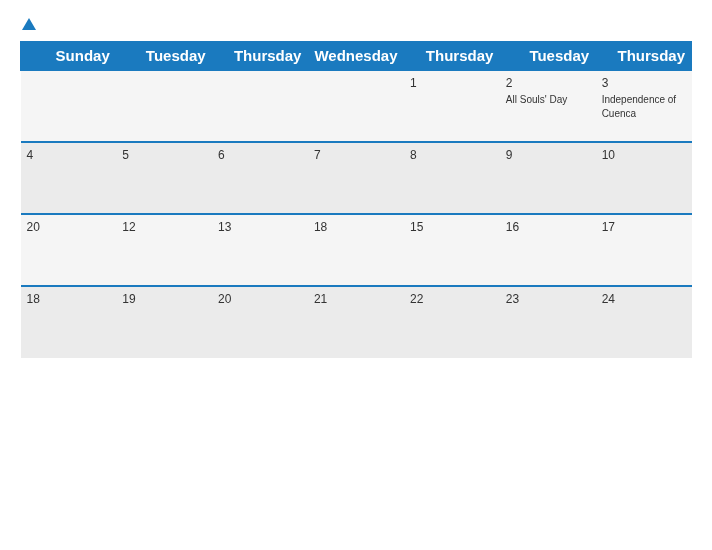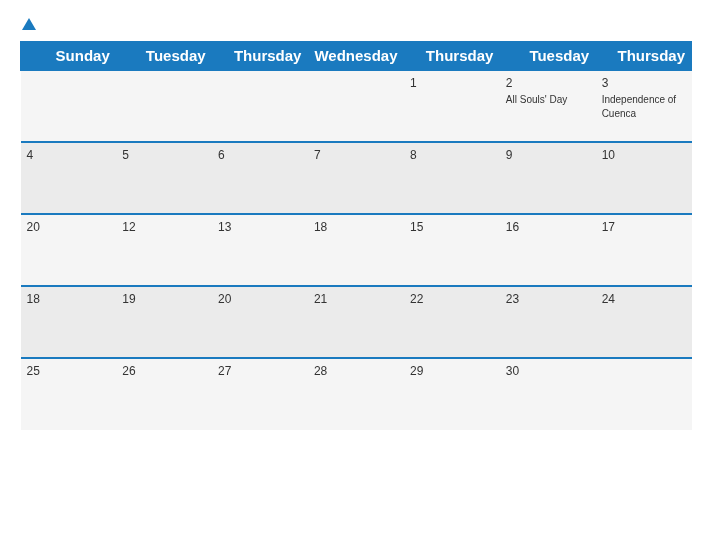--- a/index.html
+++ b/index.html
@@ -214,36 +214,15 @@
           <td>
             <span class="day-num">22</span>
           </td>
           <td>
             <span class="day-num">23</span>
           </td>
           <td>
             <span class="day-num">24</span>
           </td>
         </tr>
-        <tr>
-          <td>
-            <span class="day-num">25</span>
-          </td>
-          <td>
-            <span class="day-num">26</span>
-          </td>
-          <td>
-            <span class="day-num">27</span>
-          </td>
-          <td>
-            <span class="day-num">28</span>
-          </td>
-          <td>
-            <span class="day-num">29</span>
-          </td>
-          <td>
-            <span class="day-num">30</span>
-          </td>
-          <td class="empty"></td>
-        </tr>
       </tbody>
   </table>
 </div>
 
 </body></html>

